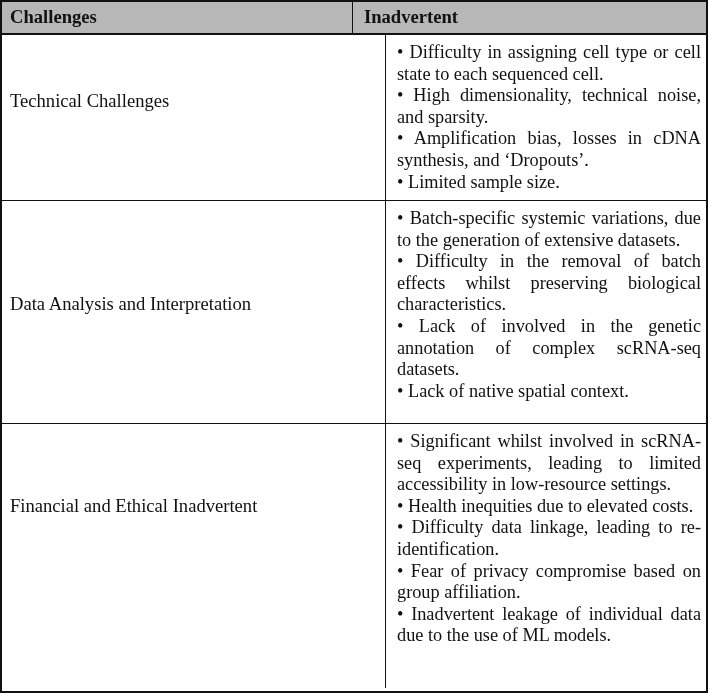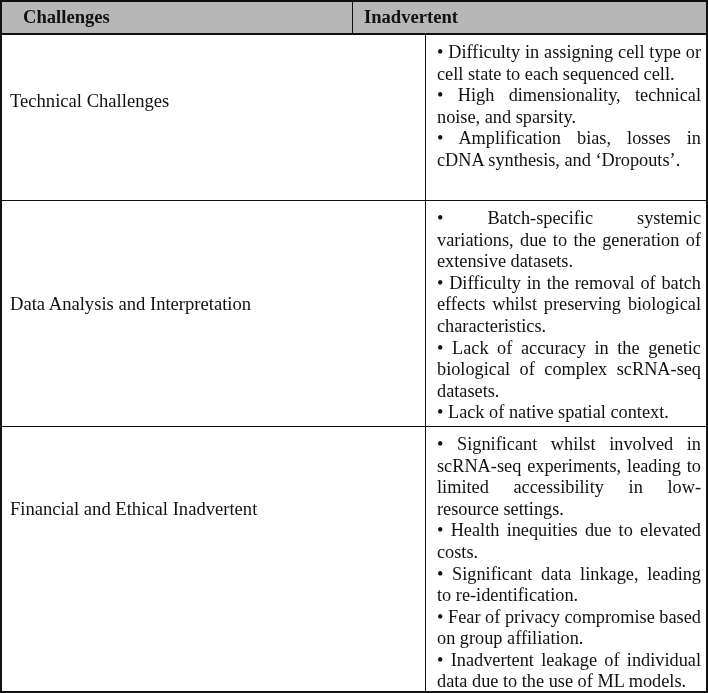--- a/index.html
+++ b/index.html
@@ -28,37 +28,37 @@
   .header-cell {
     font-weight: bold;
     font-size: 18.6px;
     line-height: 30px;
     white-space: nowrap;
     overflow: hidden;
   }
   .header-cell.col-left {
     width: 351px;
     border-right: 1.5px solid #111111;
-    padding-left: 21px;
+    padding-left: 8px;
   }
   .header-cell.col-right {
     flex: 1;
     padding-left: 11px;
   }
 
   
   .row {
     display: flex;
     border-bottom: 1.5px solid #111111;
     background: #ffffff;
   }
   .row:last-child { border-bottom: none; }
 
   .challenge-cell {
-    width: 424px;
+    width: 384px;
     border-right: 1.5px solid #111111;
     padding-left: 8px;
     font-size: 18.6px;
     line-height: 22px;
   }
   .desc-cell {
     flex: 1;
     padding: 7px 5px 2px 11px;
     font-size: 18.3px;
     line-height: 21.6px;
@@ -86,42 +86,43 @@
 
   <div class="table-body">
   <div class="row">
     <div class="challenge-cell">
       <span>Technical Challenges</span>
     </div>
     <div class="desc-cell">
           <p class="bullet">• Difficulty in assigning cell type or cell state to each sequenced cell.</p>
           <p class="bullet">• High dimensionality, technical noise, and sparsity.</p>
           <p class="bullet">• Amplification bias, losses in cDNA synthesis, and ‘Dropouts’.</p>
+          <p class="bullet">• Limited sample size.</p>
         </div>
   </div>
 
   <div class="row">
     <div class="challenge-cell">
       <span>Data Analysis and Interpretation</span>
     </div>
     <div class="desc-cell">
           <p class="bullet">• Batch-specific systemic variations, due to the generation of extensive datasets.</p>
           <p class="bullet">• Difficulty in the removal of batch effects whilst preserving biological characteristics.</p>
-          <p class="bullet">• Lack of accuracy in the genetic biological of complex scRNA-seq datasets.</p>
+          <p class="bullet">• Lack of involved in the genetic annotation of complex scRNA-seq datasets.</p>
           <p class="bullet">• Lack of native spatial context.</p>
         </div>
   </div>
 
   <div class="row">
     <div class="challenge-cell">
       <span>Financial and Ethical Inadvertent</span>
     </div>
     <div class="desc-cell">
           <p class="bullet">• Significant whilst involved in scRNA-seq experiments, leading to limited accessibility in low-resource settings.</p>
           <p class="bullet">• Health inequities due to elevated costs.</p>
-          <p class="bullet">• Significant data linkage, leading to re-identification.</p>
+          <p class="bullet">• Difficulty data linkage, leading to re-identification.</p>
           <p class="bullet">• Fear of privacy compromise based on group affiliation.</p>
           <p class="bullet">• Inadvertent leakage of individual data due to the use of ML models.</p>
         </div>
   </div>
 </div>
 
 </div>
 
 </body></html>

